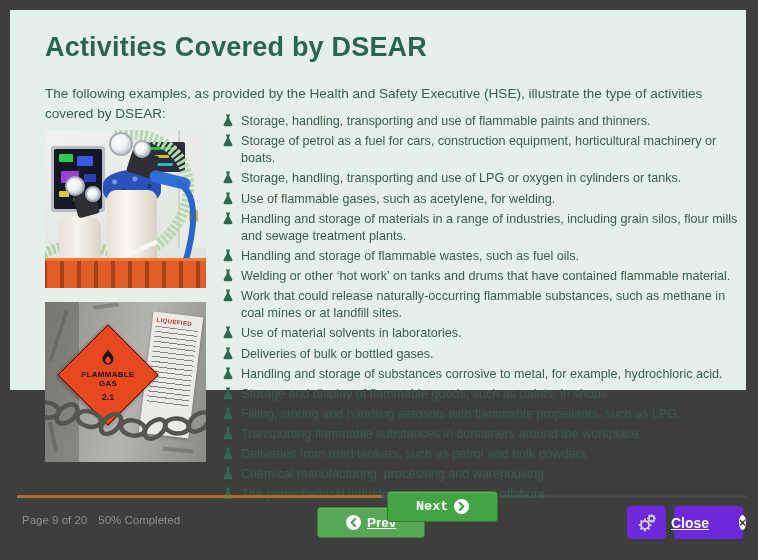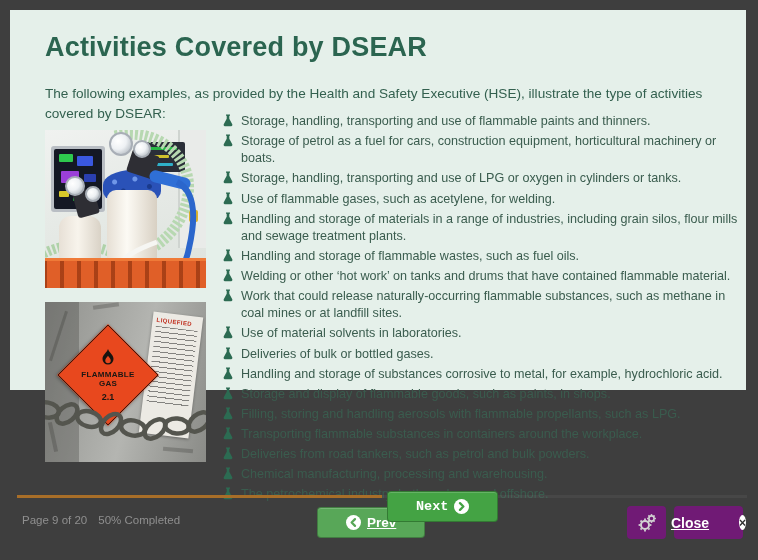--- a/index.html
+++ b/index.html
@@ -70,21 +70,21 @@
   .progress-track { position:absolute; left:17px; top:495px; width:730px; height:3px; background:rgba(255,255,255,.05); }
   .progress-fill { height:3px; background:#a86e28; }
   .page-info { position:absolute; left:22px; top:514px; font-size:11.5px; color:#8f8f8f; display:flex; gap:11px; }
   .btn { position:absolute; display:flex; align-items:center; justify-content:center; gap:6px; border-radius:4px; cursor:pointer; }
   .btn-green { height:31px; padding:0 28px; color:#fff; font-size:13.5px; font-weight:700;
                border:1px solid rgba(0,0,0,.25); box-shadow:inset 0 1px 0 rgba(255,255,255,.18); }
   .btn-prev { left:317px; top:507px; background:#58a758; }
   .btn-next { left:387px; top:491px; background:#44a344;font-family:Liberation Mono, monospace; }
   .chev { display:block; width:15px; height:15px; }
   .u { text-decoration:underline; }
-  .btn-dark { top:506px; height:33px; background:#701a75; color:#e4e4e4;gap:30px; }
+  .btn-dark { top:506px; height:33px; background:#6d28d9; color:#e4e4e4;gap:30px; }
   .btn-gear { left:627px; width:39px; }
   .btn-close { left:674px; width:69px; font-size:14px; font-weight:700; color:#fff; }
   .xcirc { display:flex; align-items:center; justify-content:center; width:15px; height:15px; border-radius:50%;
            background:#fff; color:#2e2e2e; font-size:12px; font-weight:700; line-height:1; }
 </style>
 </head>
 <body>
 
 <div class="stage">
 

